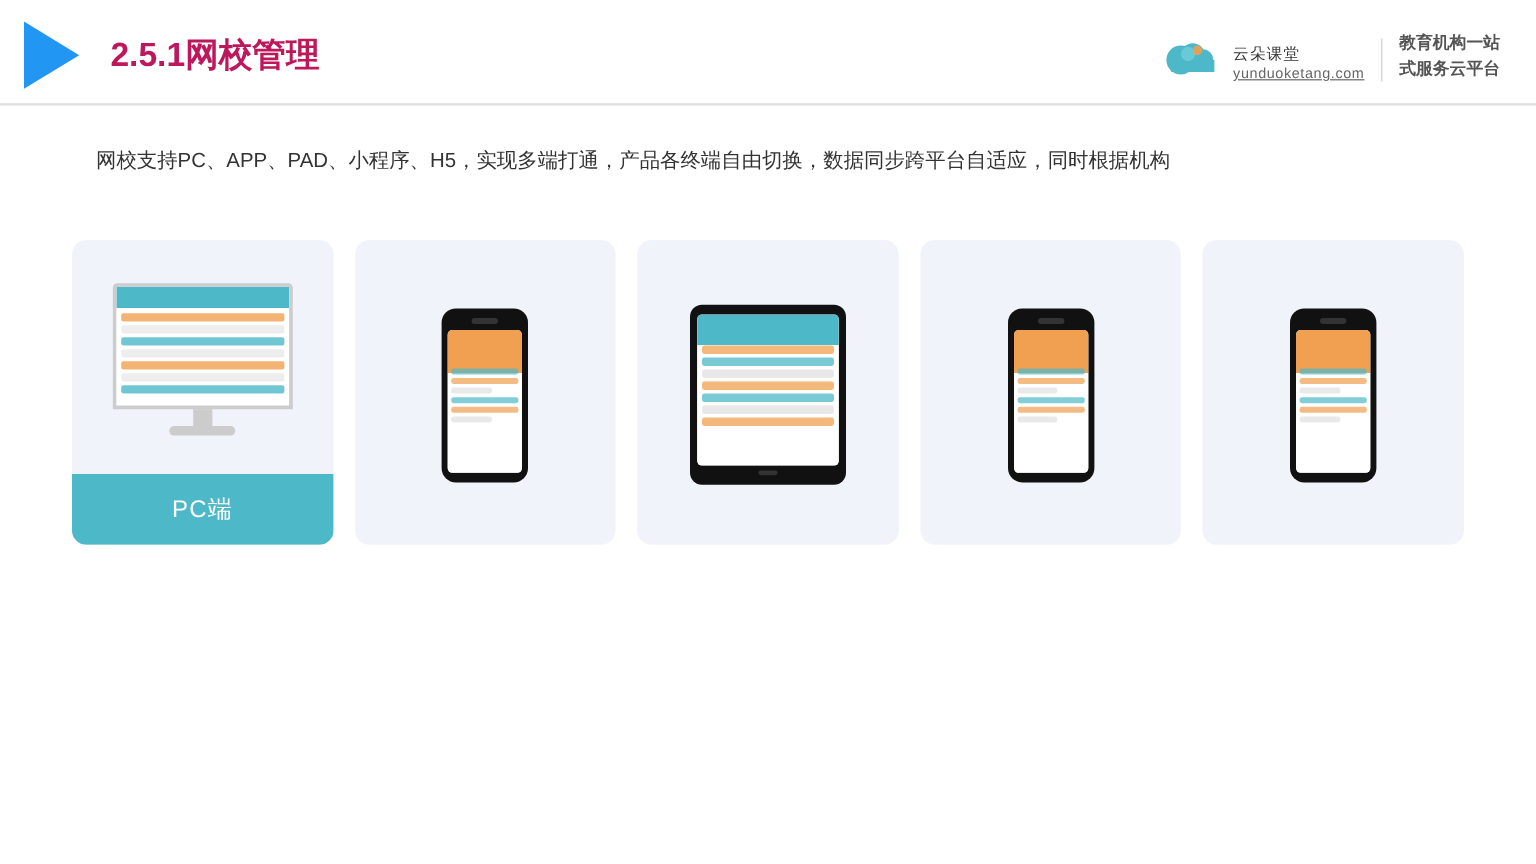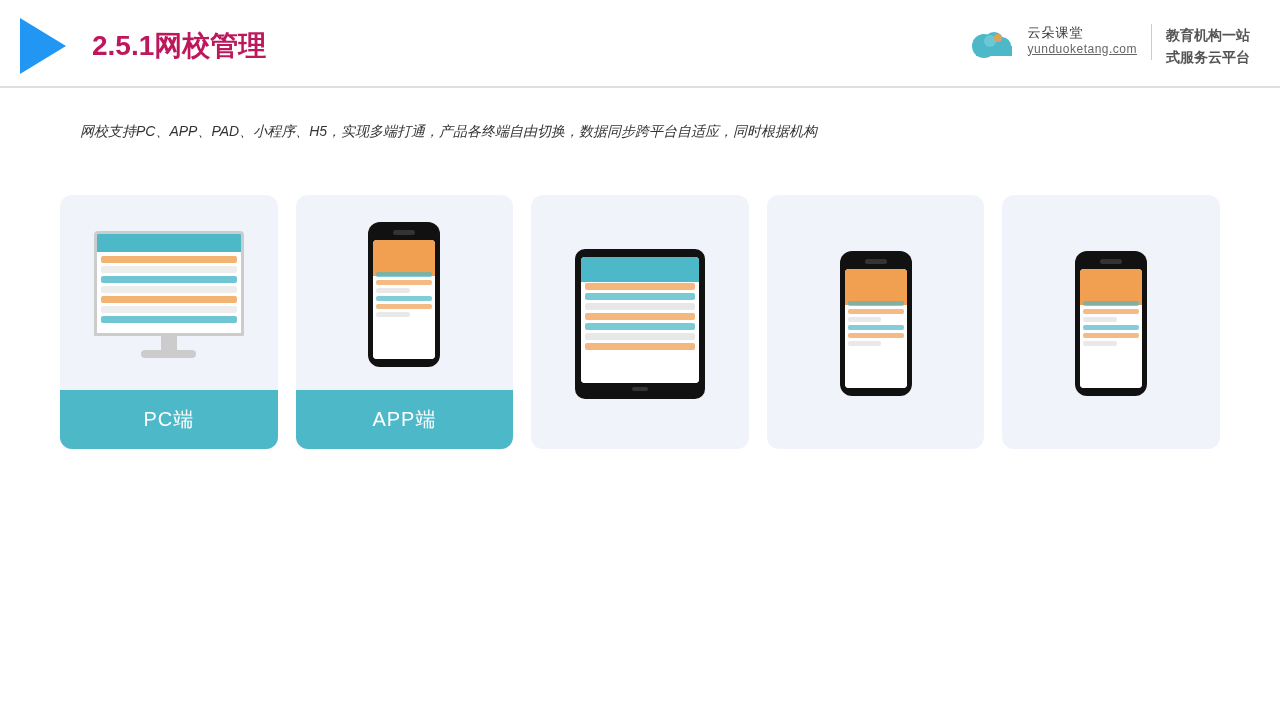--- a/index.html
+++ b/index.html
@@ -33,21 +33,21 @@
       border-left: 46px solid #2196f3;
       margin-right: 10px;
     }
     .page-title {
       font-size: 28px;
       font-weight: 600;
       color: #be185d;
     }
     .logo-area {
       display: flex;
-      align-items: flex-start;
+      align-items: flex-end;
       gap: 6px;
     }
     .logo-cloud {
       display: flex;
       align-items: center;
       gap: 4px;
     }
     .cloud-icon-svg {
       width: 60px;
       height: 40px;
@@ -79,24 +79,23 @@
       font-size: 14px;
       color: #555;
       line-height: 1.6;
       text-align: left;
       font-weight: bold;
     }
 
     
     .description {
       padding: 30px 80px 10px 80px;
-      font-size: 14px;
+      font-size: 17px;
       color: #333;
       line-height: 1.9;
-      font-style: italic;
     }
 
     
     .cards-container {
       display: flex;
       gap: 18px;
       padding: 30px 60px 30px 60px;
       justify-content: center;
       margin-top: 10px;
     }
@@ -348,23 +347,20 @@
               <div class="p-row lg"></div>
               <div class="p-row sm"></div>
               <div class="p-row"></div>
               <div class="p-row lg"></div>
               <div class="p-row sm"></div>
             </div>
           </div>
         </div>
       </div>
     </div>
-    <div class="card-label">
-      <span>APP端</span>
-    </div>
   </div>
 
   <div class="card">
     <div class="card-image-area">
       <div class="tablet">
         <div class="tablet-screen">
           <div class="tablet-screen-inner">
             <div class="tablet-rows">
               <div class="t-row"></div>
               <div class="t-row blue"></div>

